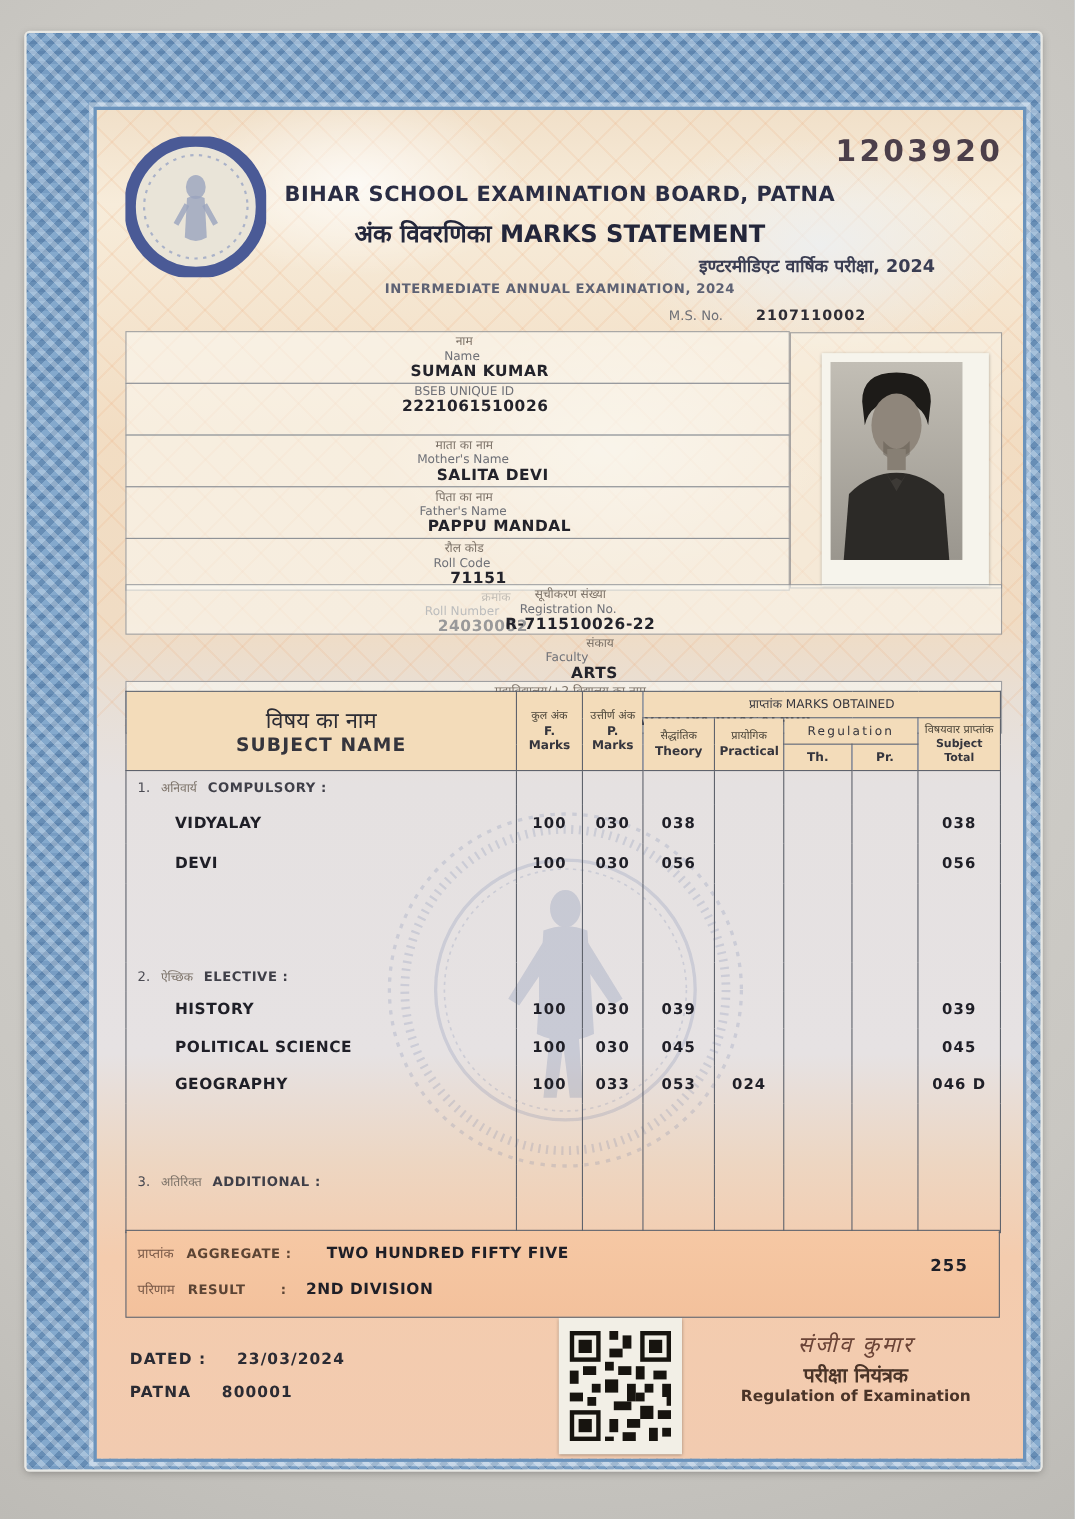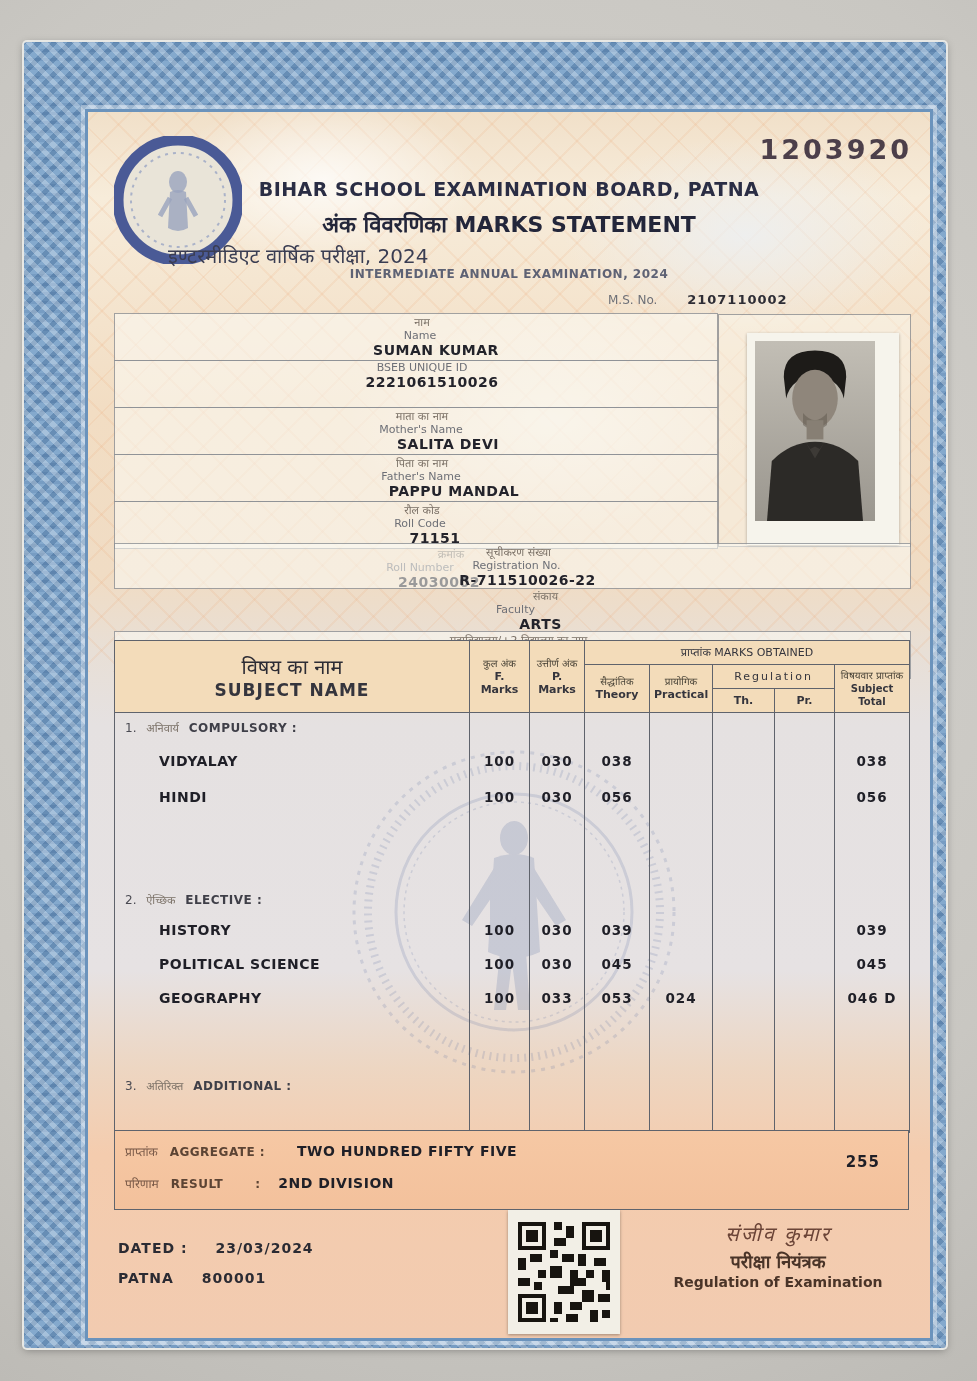--- a/index.html
+++ b/index.html
@@ -3,21 +3,21 @@
 <meta charset="utf-8">
 <style>
   html,body{margin:0;padding:0;}
   body{
     width:977px;height:1381px;position:relative;
     background:radial-gradient(circle at 50% 40%, #d6d4cf 0%, #c9c7c2 70%, #bdbbb6 100%);
     font-family:"DejaVu Sans","Liberation Sans",sans-serif;
     color:#2e2d35; overflow:hidden;
   }
   .frame{
-    position:absolute;left:24px;top:42px;width:922px;height:1306px;
+    position:absolute;left:24px;top:30px;width:922px;height:1306px;
     background:
       repeating-linear-gradient(45deg, rgba(255,255,255,.28) 0 5px, rgba(255,255,255,0) 5px 11px),
       repeating-linear-gradient(-45deg, rgba(36,78,126,.30) 0 5px, rgba(36,78,126,0) 5px 11px),
       repeating-linear-gradient(0deg, rgba(60,100,150,.18) 0 3px, rgba(60,100,150,0) 3px 9px),
       #84a9cd;
     border-radius:3px;
     box-shadow:0 0 0 2px #e8e8e4, 0 2px 8px rgba(0,0,0,.35);
   }
   .body{
     position:absolute;left:64px;top:70px;width:842px;height:1226px;
@@ -40,21 +40,21 @@
   .abs{position:absolute;}
   .hi-lab{color:#7a7066;font-size:11px;}
   .en-lab{color:#6e7077;font-size:11px;}
   .val{color:#23232b;font-weight:bold;font-size:14px;letter-spacing:.5px;}
 
   
   .logo{left:26px;top:24px;width:128px;height:128px;}
   .t-hi{left:110px;right:40px;top:20px;text-align:center;font-size:33px;font-weight:bold;color:#23263a;letter-spacing:1px;}
   .t-en{left:80px;right:80px;top:66px;text-align:center;font-size:19px;font-weight:bold;color:#2a2d44;letter-spacing:.5px;}
   .t-sub{left:80px;right:80px;top:96px;text-align:center;font-size:22px;font-weight:bold;color:#23263a;}
-  .t-exhi{left:80px;right:80px;top:130px;text-align:left;font-size:20px;font-weight:normal;color:#3a3d52;}
+  .t-exhi{left:80px;right:80px;top:130px;text-align:right;font-size:16px;font-weight:bold;color:#3a3d52;}
   .t-exen{left:80px;right:80px;top:155px;text-align:center;font-size:12px;font-weight:bold;color:#5e6274;letter-spacing:.5px;}
   .serial{right:18px;top:22px;font-size:27px;font-weight:bold;color:#4c3f4a;letter-spacing:3px;}
   .msrow{left:520px;top:180px;width:300px;font-size:12px;color:#6e7077;}
   .msrow b{color:#2e2d35;margin-left:26px;font-size:13px;letter-spacing:1px;}
 
   
   .fields{left:26px;top:202px;width:604px;}
   .frow{position:relative;height:46px;border:1px solid rgba(90,95,105,.55);margin-top:-1px;
         background:rgba(252,252,246,.55);display:flex;align-items:center;flex-direction:column;}
   .frow .pad{padding-left:12px;}
@@ -286,21 +286,21 @@
           <td class="subjcell">VIDYALAY</td>
           <td class="num">100</td>
           <td class="num">030</td>
           <td class="num">038</td>
           <td class="num"></td>
           <td class="num"></td>
           <td class="num"></td>
           <td class="num">038</td>
         </tr>
         <tr style="height:36px">
-          <td class="subjcell">HINDI</td>
+          <td class="subjcell">DEVI</td>
           <td class="num">100</td>
           <td class="num">030</td>
           <td class="num">056</td>
           <td class="num"></td>
           <td class="num"></td>
           <td class="num"></td>
           <td class="num">056</td>
         </tr>
         <tr style="height:72px">
           <td></td>

